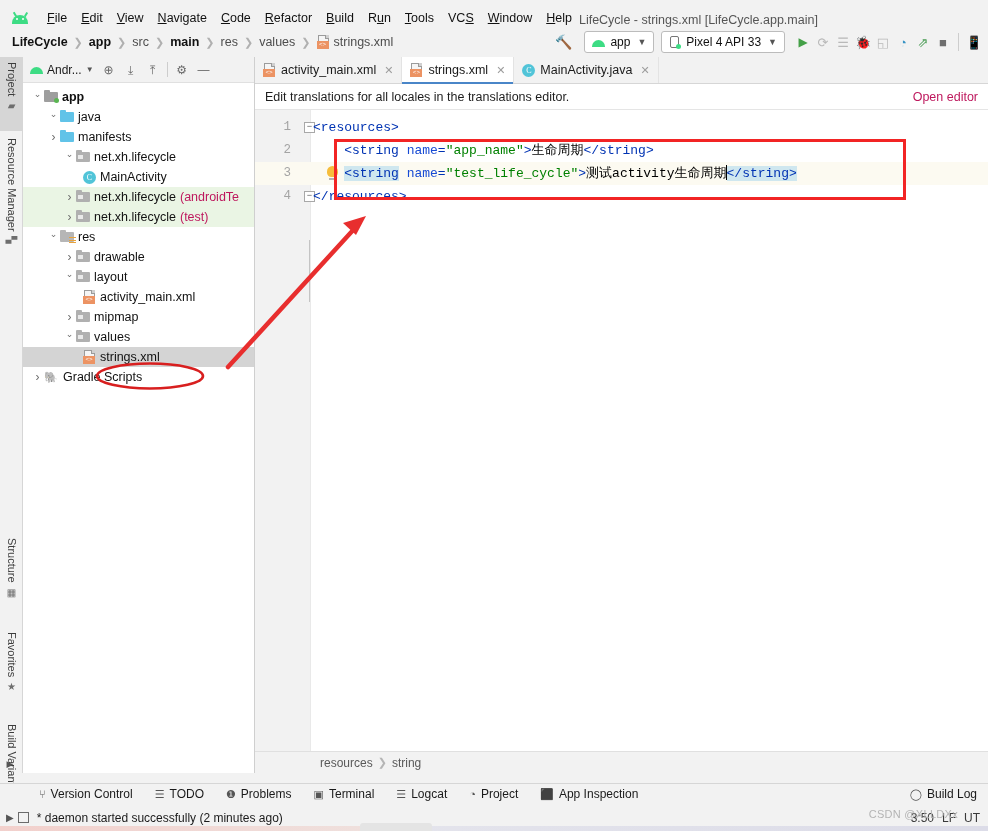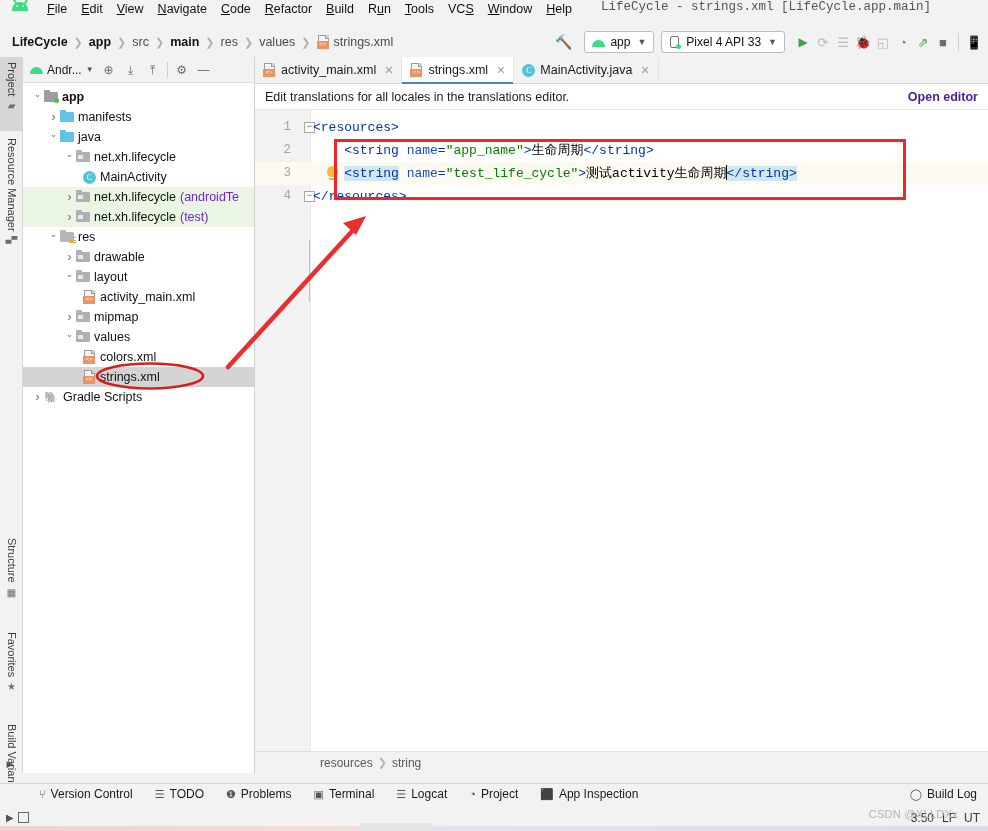--- a/index.html
+++ b/index.html
@@ -15,21 +15,21 @@
   #app {
     position: relative;
     width: 988px; height: 831px;
     background: #f2f2f2;
   }
 
   
   .menubar {
     position: absolute; left: 0; top: 0; width: 988px; height: 27px;
     background: #f2f2f2;
-    display: flex; align-items: flex-start;
+    display: flex; align-items: flex-end;
     padding-left: 10px;
   }
   .droid-logo {
     width: 20px; height: 14px; margin-right: 10px; position: relative;
   }
   .droid-logo .head {
     position: absolute; left: 2px; top: 2px; width: 16px; height: 9px;
     background: #3ddc84; border-radius: 8px 8px 0 0;
   }
   .droid-logo .ant1, .droid-logo .ant2 {
@@ -39,21 +39,21 @@
   .droid-logo .ant2 { right: 4px; transform: rotate(30deg); }
   .droid-logo .eye {
     position: absolute; width: 2px; height: 2px; background: #fff; border-radius: 50%; top: 5px;
   }
   .menu-item {
     padding: 2px 7px; font-size: 12.5px; color: #111; white-space: nowrap;
     cursor: default;
   }
   .menu-item u { text-decoration: underline; }
   .window-title {
-    margin-left: 22px; color: #555; font-size: 12.5px; white-space: nowrap; font-family: Liberation Mono, monospace;
+    color: #555; font-size: 12.5px; white-space: nowrap;
   }
 
   
   .toolbar {
     position: absolute; left: 0; top: 27px; width: 988px; height: 30px;
     background: #f2f2f2;
     display: flex; align-items: center; padding-left: 10px;
   }
   .crumbs { display: flex; align-items: center; }
   .crumb { font-size: 12.5px; color: #4d4d4d; padding: 0 2px; white-space: nowrap;}
@@ -160,21 +160,21 @@
   }
   .row.sel { background: #d4d4d4; }
   .row.greenbg { background: #eaf5e4; }
   .arrow {
     width: 13px; text-align: center; color: #6e6e6e; font-size: 9px; flex: none;
   }
   .arrow.down::after { content: "⌄"; position: relative; top: -3px; }
   .arrow.right::after { content: "›"; font-size: 12px; }
   .lbl { margin-left: 4px; }
   .lbl.b { font-weight: bold; }
-  .dim { color: #6d28d9; }
+  .dim { color: #be185d; }
 
   .ic-folder {
     width: 14px; height: 12px; position: relative; flex: none;
   }
   .ic-folder .f {
     position: absolute; left: 0; top: 1px; width: 14px; height: 10px;
     background: #61c3e8; border-radius: 1px;
   }
   .ic-folder .tab {
     position: absolute; left: 0; top: -1px; width: 6px; height: 3px;
@@ -229,21 +229,21 @@
     width: 13px; height: 13px; border-radius: 50%; background: #51c4d8;
     color: #fff; font-size: 8px; line-height: 13px; text-align: center; flex: none;
     font-family: "Liberation Serif", serif;
   }
 
   .notifbar {
     height: 26px; background: #fff; border-bottom: 1px solid #e5e5e5;
     display: flex; align-items: center; padding: 0 10px;
     font-size: 12.5px; color: #1d1d1d;
   }
-  .notifbar .link { margin-left: auto; color: #4c1d95; font-weight: bold; }
+  .notifbar .link { margin-left: auto; color: #be185d; }
 
   .codearea {
     flex: 1; position: relative; background: #fff; overflow: hidden;
     font-family: "Liberation Mono", monospace; font-size: 13px;
   }
   .gutter {
     position: absolute; left: 0; top: 0; width: 56px; height: 100%;
     background: #f2f2f2; border-right: 1px solid #e9e9e9;
   }
   .codeline {
@@ -483,35 +483,35 @@
         <span class="arrow down"></span>
         <span class="ic-folder appf">
             <span class="tab"></span>
             <span class="f"></span>
             <span class="dotg"></span>
           </span>
         <span class="lbl b">app</span>
       </div>
 
       <div class="row" style="padding-left:24px">
+        <span class="arrow down"></span>
+        <span class="ic-folder">
+            <span class="tab"></span>
+            <span class="f"></span>
+          </span>
+        <span class="lbl">java</span>
+      </div>
+
+      <div class="row" style="padding-left:24px">
         <span class="arrow right"></span>
         <span class="ic-folder">
             <span class="tab"></span>
             <span class="f"></span>
           </span>
         <span class="lbl">manifests</span>
-      </div>
-
-      <div class="row" style="padding-left:24px">
-        <span class="arrow down"></span>
-        <span class="ic-folder">
-            <span class="tab"></span>
-            <span class="f"></span>
-          </span>
-        <span class="lbl">java</span>
       </div>
 
       <div class="row" style="padding-left:40px">
         <span class="arrow down"></span>
         <span class="ic-folder grey">
             <span class="tab"></span>
             <span class="f"></span>
             <span class="inner"></span>
           </span>
         <span class="lbl">net.xh.lifecycle</span>
@@ -596,28 +596,20 @@
       <div class="row" style="padding-left:40px">
         <span class="arrow down"></span>
         <span class="ic-folder grey">
             <span class="tab"></span>
             <span class="f"></span>
             <span class="inner"></span>
           </span>
         <span class="lbl">values</span>
       </div>
 
-      <div class="row" style="padding-left:60px">
-        <span class="xmlicon">
-            <span class="pg"></span>
-            <span class="corner"></span>
-            <span class="tag">&lt;&gt;</span>
-          </span>
-        <span class="lbl">colors.xml</span>
-      </div>
 
       <div class="row sel" style="padding-left:60px">
         <span class="xmlicon">
             <span class="pg"></span>
             <span class="corner"></span>
             <span class="tag">&lt;&gt;</span>
           </span>
         <span class="lbl">strings.xml</span>
       </div>
 
@@ -740,20 +732,21 @@
     </div>
     <div class="tw right">
       <span class="i">◯</span>
       <span>Build Log</span>
     </div>
   </div>
 
   <div class="statusbar">
     <span class="sb-arrow">▶</span>
     <span class="sb-sq"></span>
+    <span>* daemon started successfully (2 minutes ago)</span>
     <span class="sb-right">
       <span>3:50</span>
       <span>LF</span>
       <span>UT</span>
     </span>
   </div>
 
   <div class="watermark">CSDN @XLLDXx</div>
   <div class="pinkbar"></div>
   <div class="taskbtn"></div>

